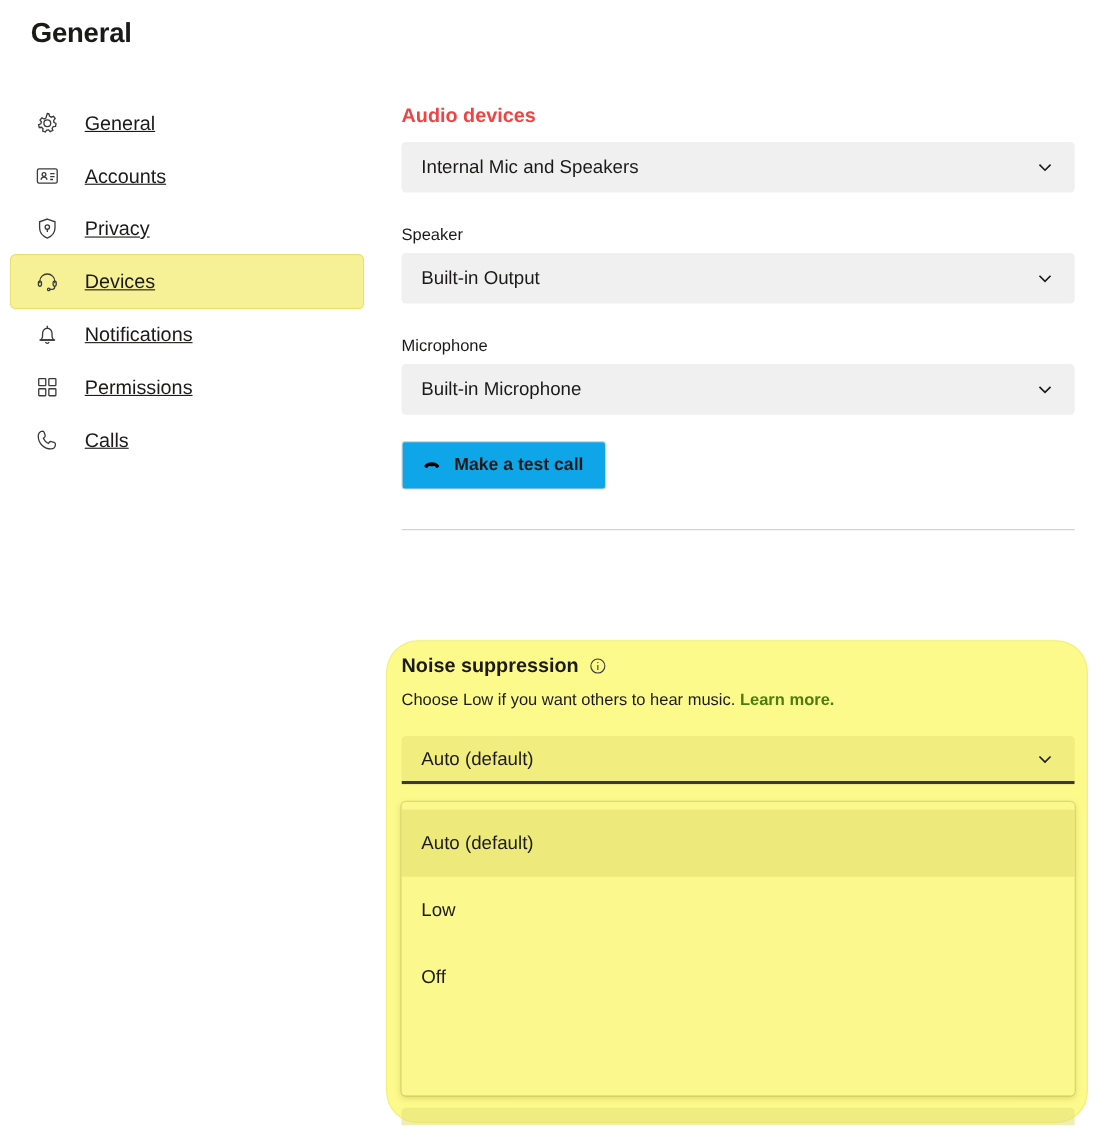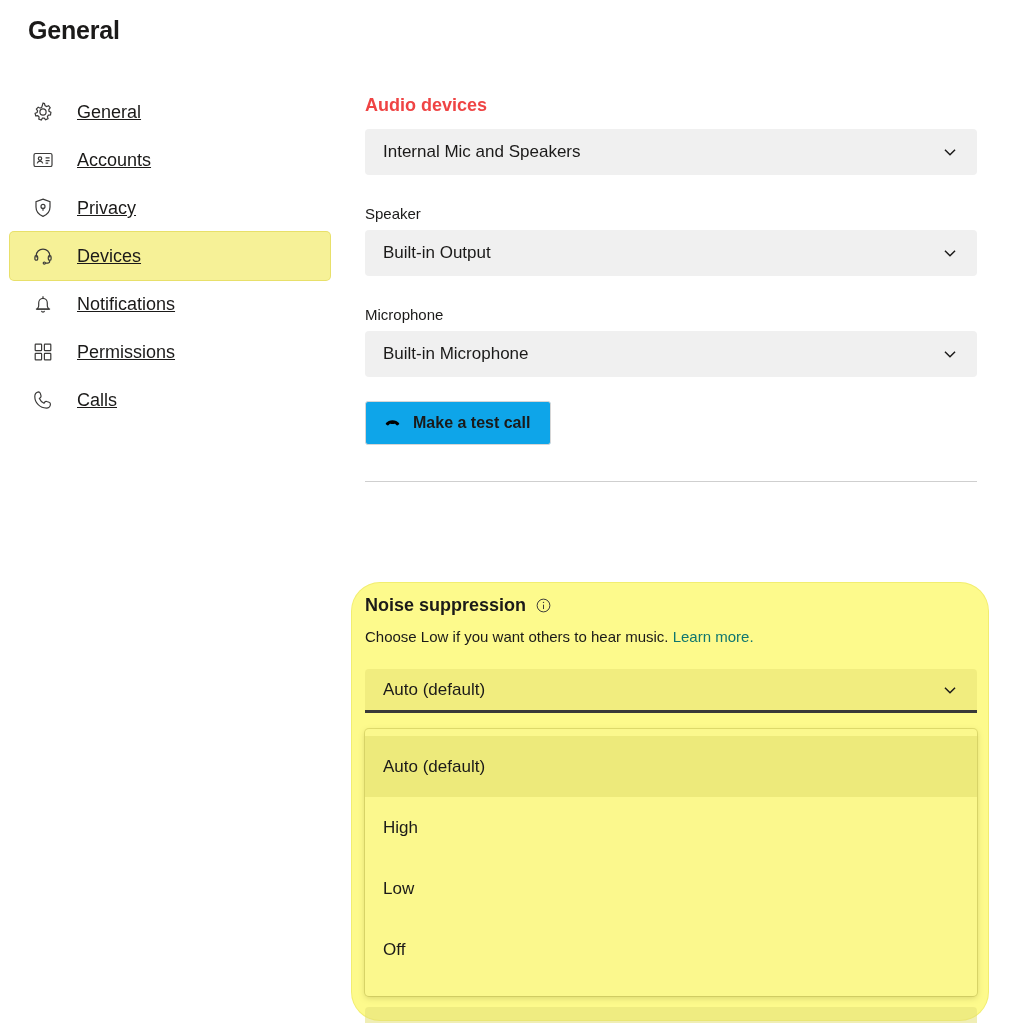--- a/index.html
+++ b/index.html
@@ -148,22 +148,23 @@
     width: 18px; height: 18px;
     display: flex; align-items: center; justify-content: center;
     color: #3b3a39;
   }
   .ns-desc {
     margin-top: 12px;
     font-size: 15px;
     color: #1b1a19;
   }
   .ns-link {
-    color: #0f766e;
-    cursor: pointer;
+    color: #4d7c0f;
+    cursor: pointer;
+    font-weight: bold;
   }
   .ns-combo {
     position: relative;
     margin-top: 24px;
     display: flex;
     align-items: center;
     height: 44px;
     background: rgba(226, 222, 110, 0.45);
     border-radius: 4px 4px 0 0;
     border-bottom: 3px solid #3a3a38;
@@ -369,23 +370,20 @@
           </svg>
         </span>
       </div>
     </div>
 
     <div class="ns-listbox">
       <div class="ns-option selected">
         <span>Auto (default)</span>
       </div>
       <div class="ns-option">
-        <span>High</span>
-      </div>
-      <div class="ns-option">
         <span>Low</span>
       </div>
       <div class="ns-option">
         <span>Off</span>
       </div>
     </div>
 
     <div class="ns-below"></div>
 
   </section>

